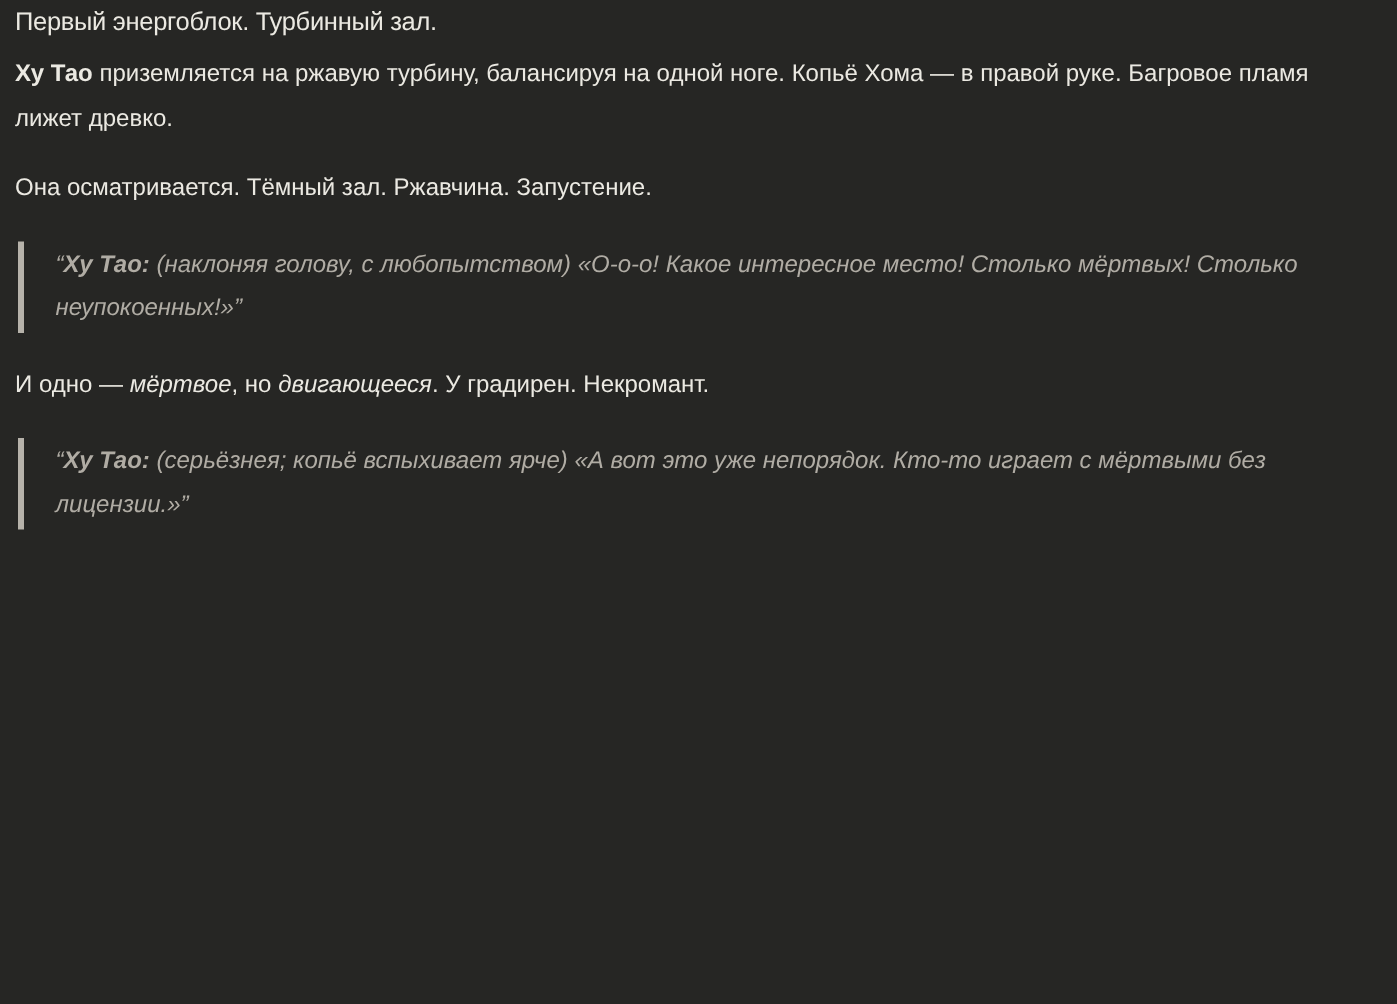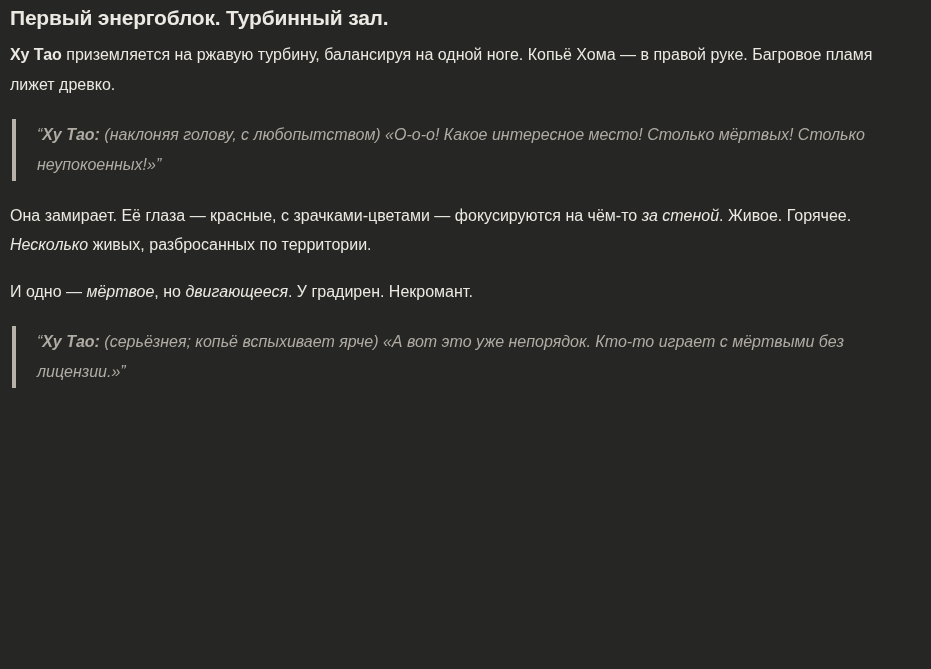--- a/index.html
+++ b/index.html
@@ -15,22 +15,22 @@
     background:var(--bg);
     color:var(--text);
     font-family:"Liberation Sans","DejaVu Sans",sans-serif;
     font-size:16px;
     line-height:1.85;
   }
   .message-content{
     padding:4px 10px 0 10px;
   }
   h3.section-heading{
-    font-size:21px;
-    font-weight:700;
+    font-size:17px;
+    font-weight:400;
     line-height:1.3;
     margin:0 0 9px 0;
     letter-spacing:-0.2px;
   }
   p.narrative-paragraph{
     margin:0 0 17px 0;
   }
   blockquote.dialogue-quote{
     margin:20px 0 20px 2px;
     border-left:4px solid var(--quote-bar);
@@ -41,18 +41,18 @@
   .seg-bold{font-weight:700;}
   .seg-italic{font-style:italic;}
 </style>
 </head>
 <body>
 
 <div class="message-content">
   <h3 class="section-heading">Первый энергоблок. Турбинный зал.</h3>
   <div id="blocks-root">
       <p class="narrative-paragraph"><span class="seg-bold">Ху Тао</span><span> приземляется на ржавую турбину, балансируя на одной ноге. Копьё Хома — в правой руке. Багровое пламя лижет древко.</span></p>
+      <p class="narrative-paragraph"><span>Она осматривается. Тёмный зал. Ржавчина. Запустение.</span></p>
       <blockquote class="dialogue-quote"><span>“</span><span class="seg-bold">Ху Тао:</span><span> (наклоняя голову, с любопытством) «О-о-о! Какое интересное место! Столько мёртвых! Столько неупокоенных!»”</span></blockquote>
-      <p class="narrative-paragraph"><span>Она замирает. Её глаза — красные, с зрачками-цветами — фокусируются на чём-то </span><span class="seg-italic">за стеной</span><span>. Живое. Горячее. </span><span class="seg-italic">Несколько</span><span> живых, разбросанных по территории.</span></p>
       <p class="narrative-paragraph"><span>И одно — </span><span class="seg-italic">мёртвое</span><span>, но </span><span class="seg-italic">двигающееся</span><span>. У градирен. Некромант.</span></p>
       <blockquote class="dialogue-quote"><span>“</span><span class="seg-bold">Ху Тао:</span><span> (серьёзнея; копьё вспыхивает ярче) «А вот это уже непорядок. Кто-то играет с мёртвыми без лицензии.»”</span></blockquote>
     </div>
 </div>
 
 </body></html>

